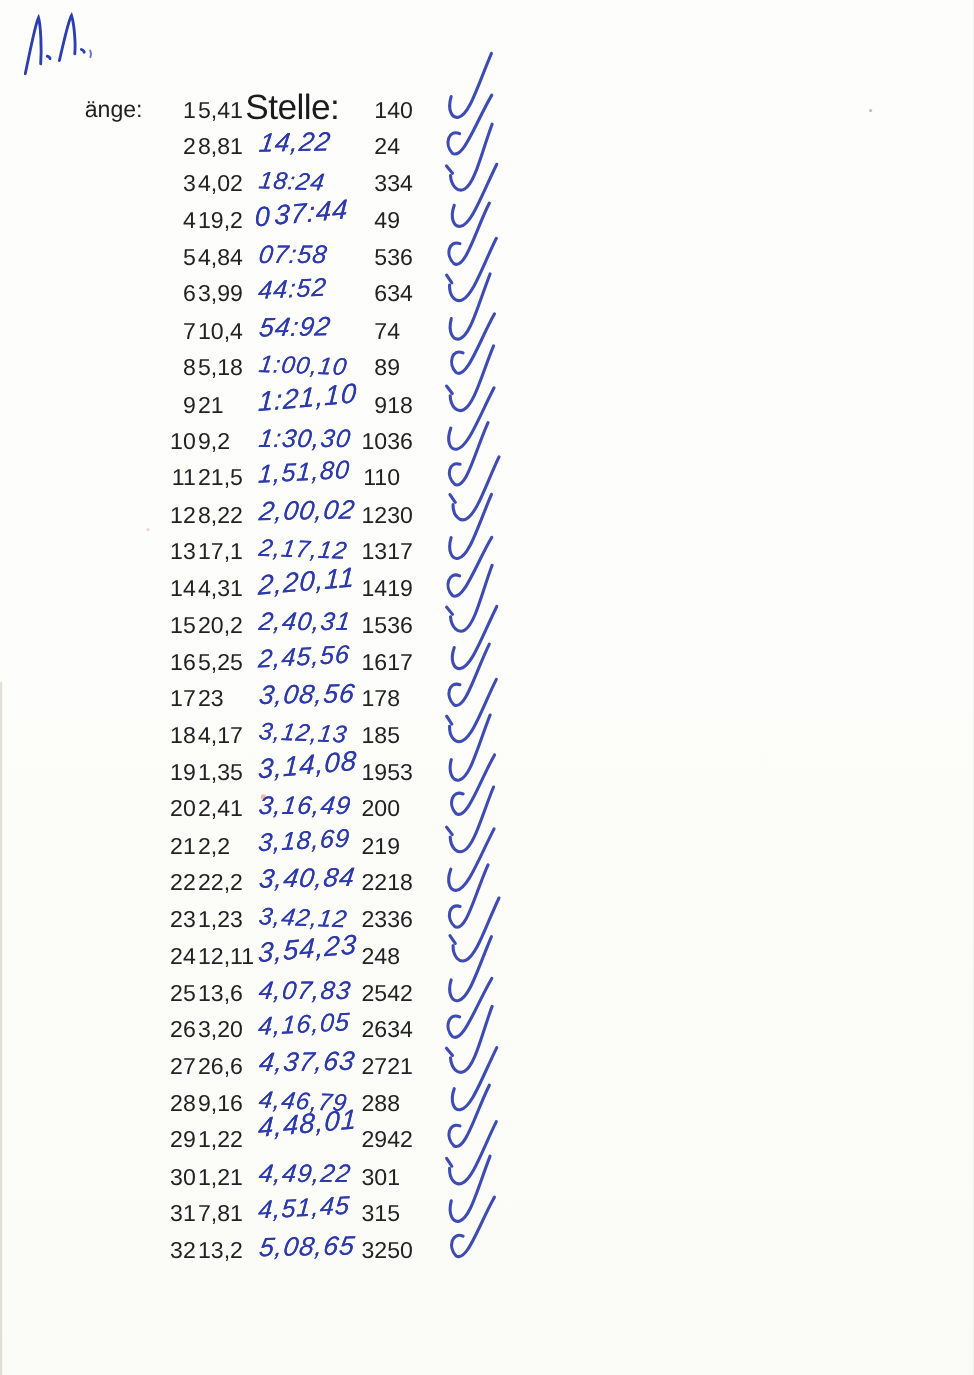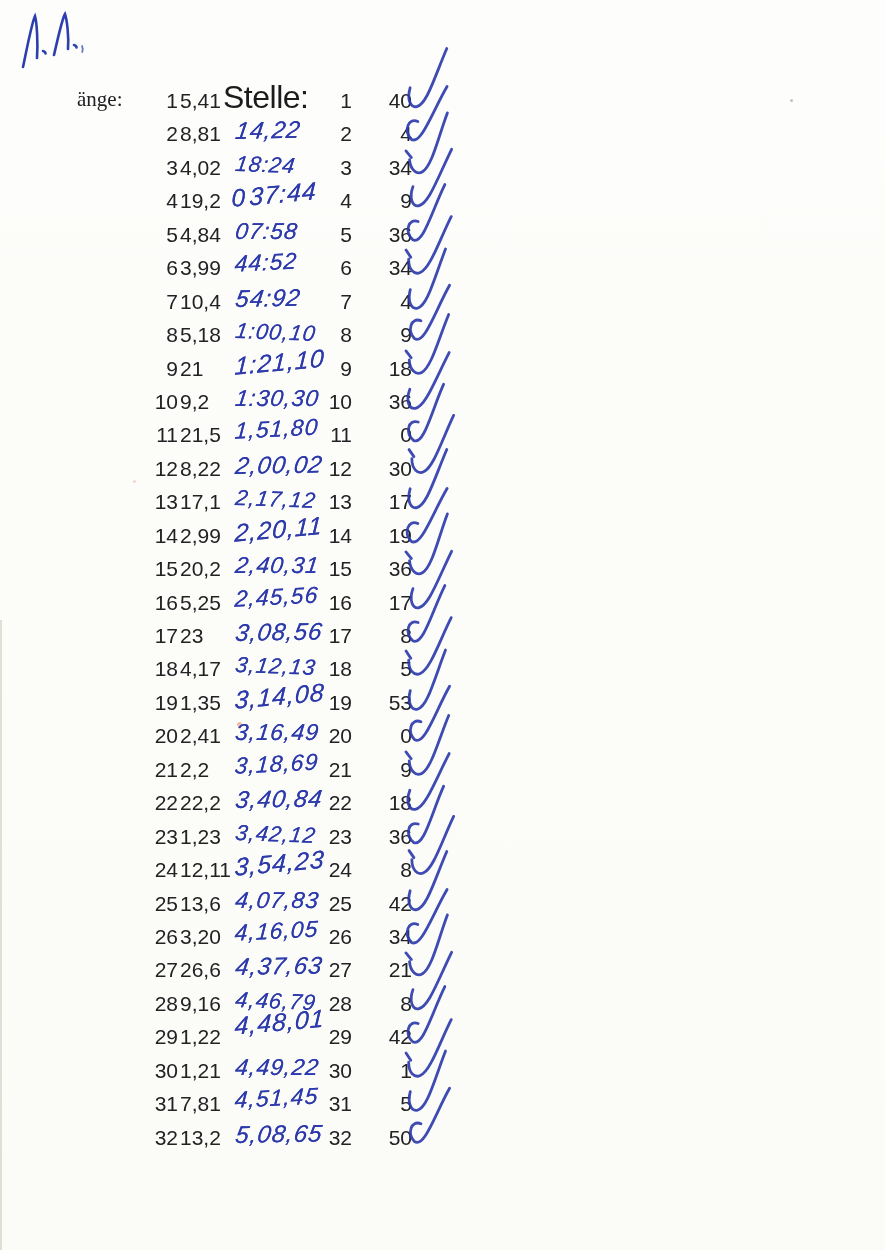--- a/index.html
+++ b/index.html
@@ -10,36 +10,36 @@
     font-family:"Liberation Sans", sans-serif;
     color:#222225;
   }
   .scan-edge{position:absolute;left:0;top:620px;width:2px;height:630px;
     background:rgba(185,175,160,.38);}
   .speck{position:absolute;border-radius:50%;}
   .speck.pink{background:rgba(225,140,110,.55);}
   .speck.gray{background:rgba(120,120,125,.45);}
 
   
-  .hdr-left{position:absolute;left:77px;top:89px;font-size:21px;line-height:1;color:#202023;font-family:Liberation Serif, serif;}
+  .hdr-left{position:absolute;left:77px;top:89px;font-size:21px;line-height:1;color:#202023;}
   .hdr-right{position:absolute;left:223px;top:81px;font-size:32px;line-height:1;
     letter-spacing:-.5px;color:#1b1b1e;z-index:3;}
 
   
   .corner-note{position:absolute;left:16px;top:10px;width:90px;height:64px;}
   .corner-note svg{overflow:visible;}
 
   
   .rows{position:absolute;left:0;top:87px;width:885px;}
   .row{position:relative;height:33.45px;}
   .c{position:absolute;top:3px;font-size:21px;line-height:1;white-space:nowrap;}
   .rn1{left:140px;width:38px;text-align:right;}
   .lg {left:180px;width:48px;text-align:left;}
   .rn2{left:318px;width:34px;text-align:right;}
-  .st {left:368px;width:44px;text-align:right;}
+  .st {left:352px;width:44px;}
 
   
   .tm{left:231px;width:112px;top:-1px;color:#2c3aac;
       font-style:italic;font-size:23px;letter-spacing:1px;
       transform-origin:left bottom;z-index:2;
       text-shadow:0 0 .5px rgba(44,58,172,.9);}
   .tm .pre{font-style:normal;display:inline-block;margin-right:3px;transform:rotate(8deg);}
   .t0{transform:rotate(-3deg) skewX(-7deg);}
   .t1{transform:rotate(-1deg) skewX(-9deg);font-size:24px;}
   .t2{transform:rotate(2deg)  skewX(-6deg);font-size:22px;}
@@ -232,21 +232,21 @@
     <span class="c rn2">13</span>
     <span class="c st">17</span>
     <span class="c ck k0">
           <svg viewBox="0 0 66 86">
             <path d="M10,46 C6,58 10,66 16,65 C26,63 34,38 48,8"></path>
           </svg>
         </span>
   </div>
       <div class="row">
     <span class="c rn1">14</span>
-    <span class="c lg">2,99</span>
+    <span class="c lg">4,31</span>
     <span class="c tm t3"><i class="pre"></i><i class="tval" style="font-style:inherit;">2,20,11</i></span>
     <span class="c rn2">14</span>
     <span class="c st">19</span>
     <span class="c ck k1">
           <svg viewBox="0 0 66 86">
             <path d="M18,46 C8,42 4,56 12,64 C22,70 32,36 46,10"></path>
           </svg>
         </span>
   </div>
       <div class="row">

